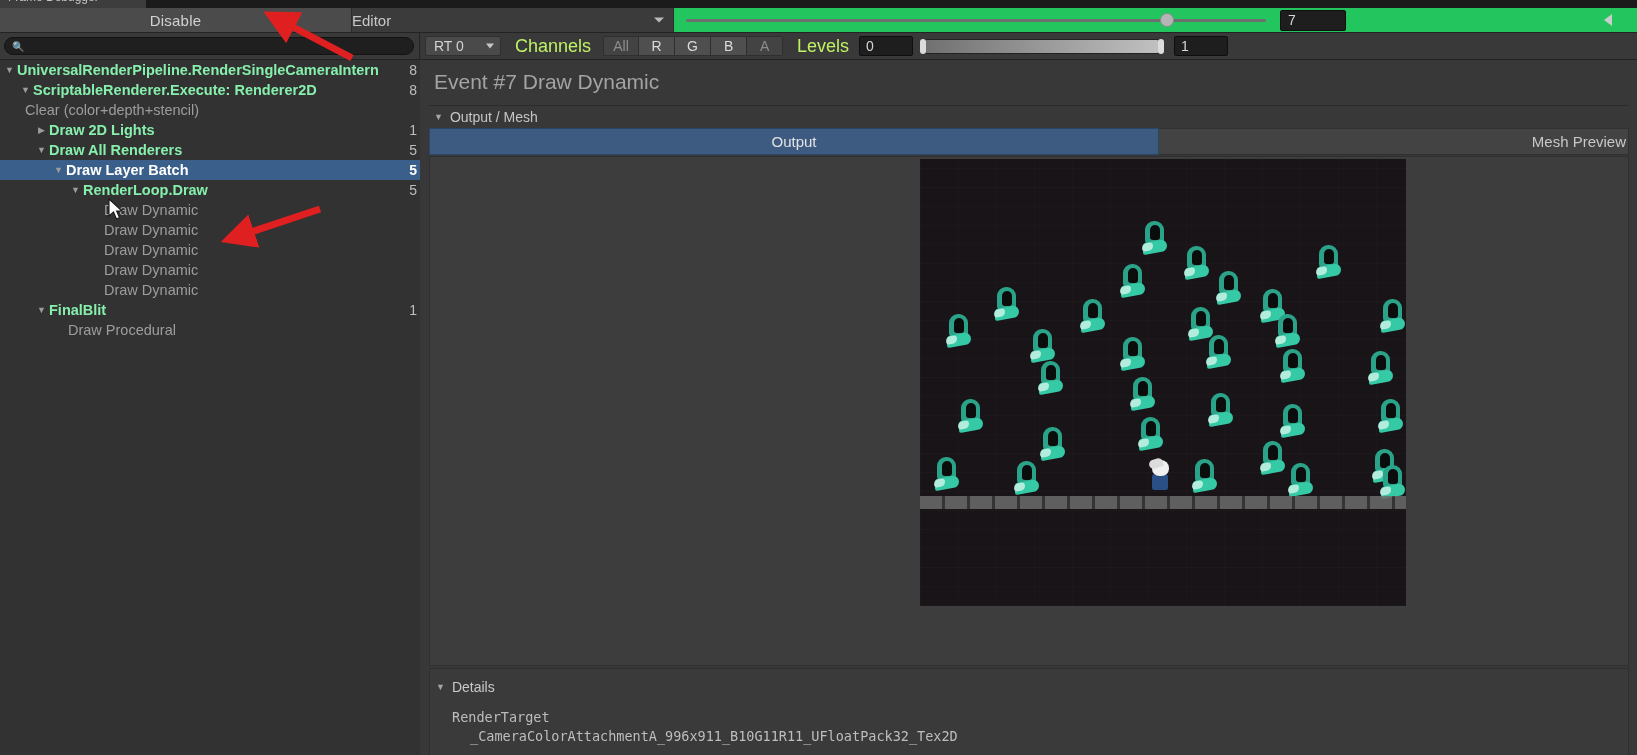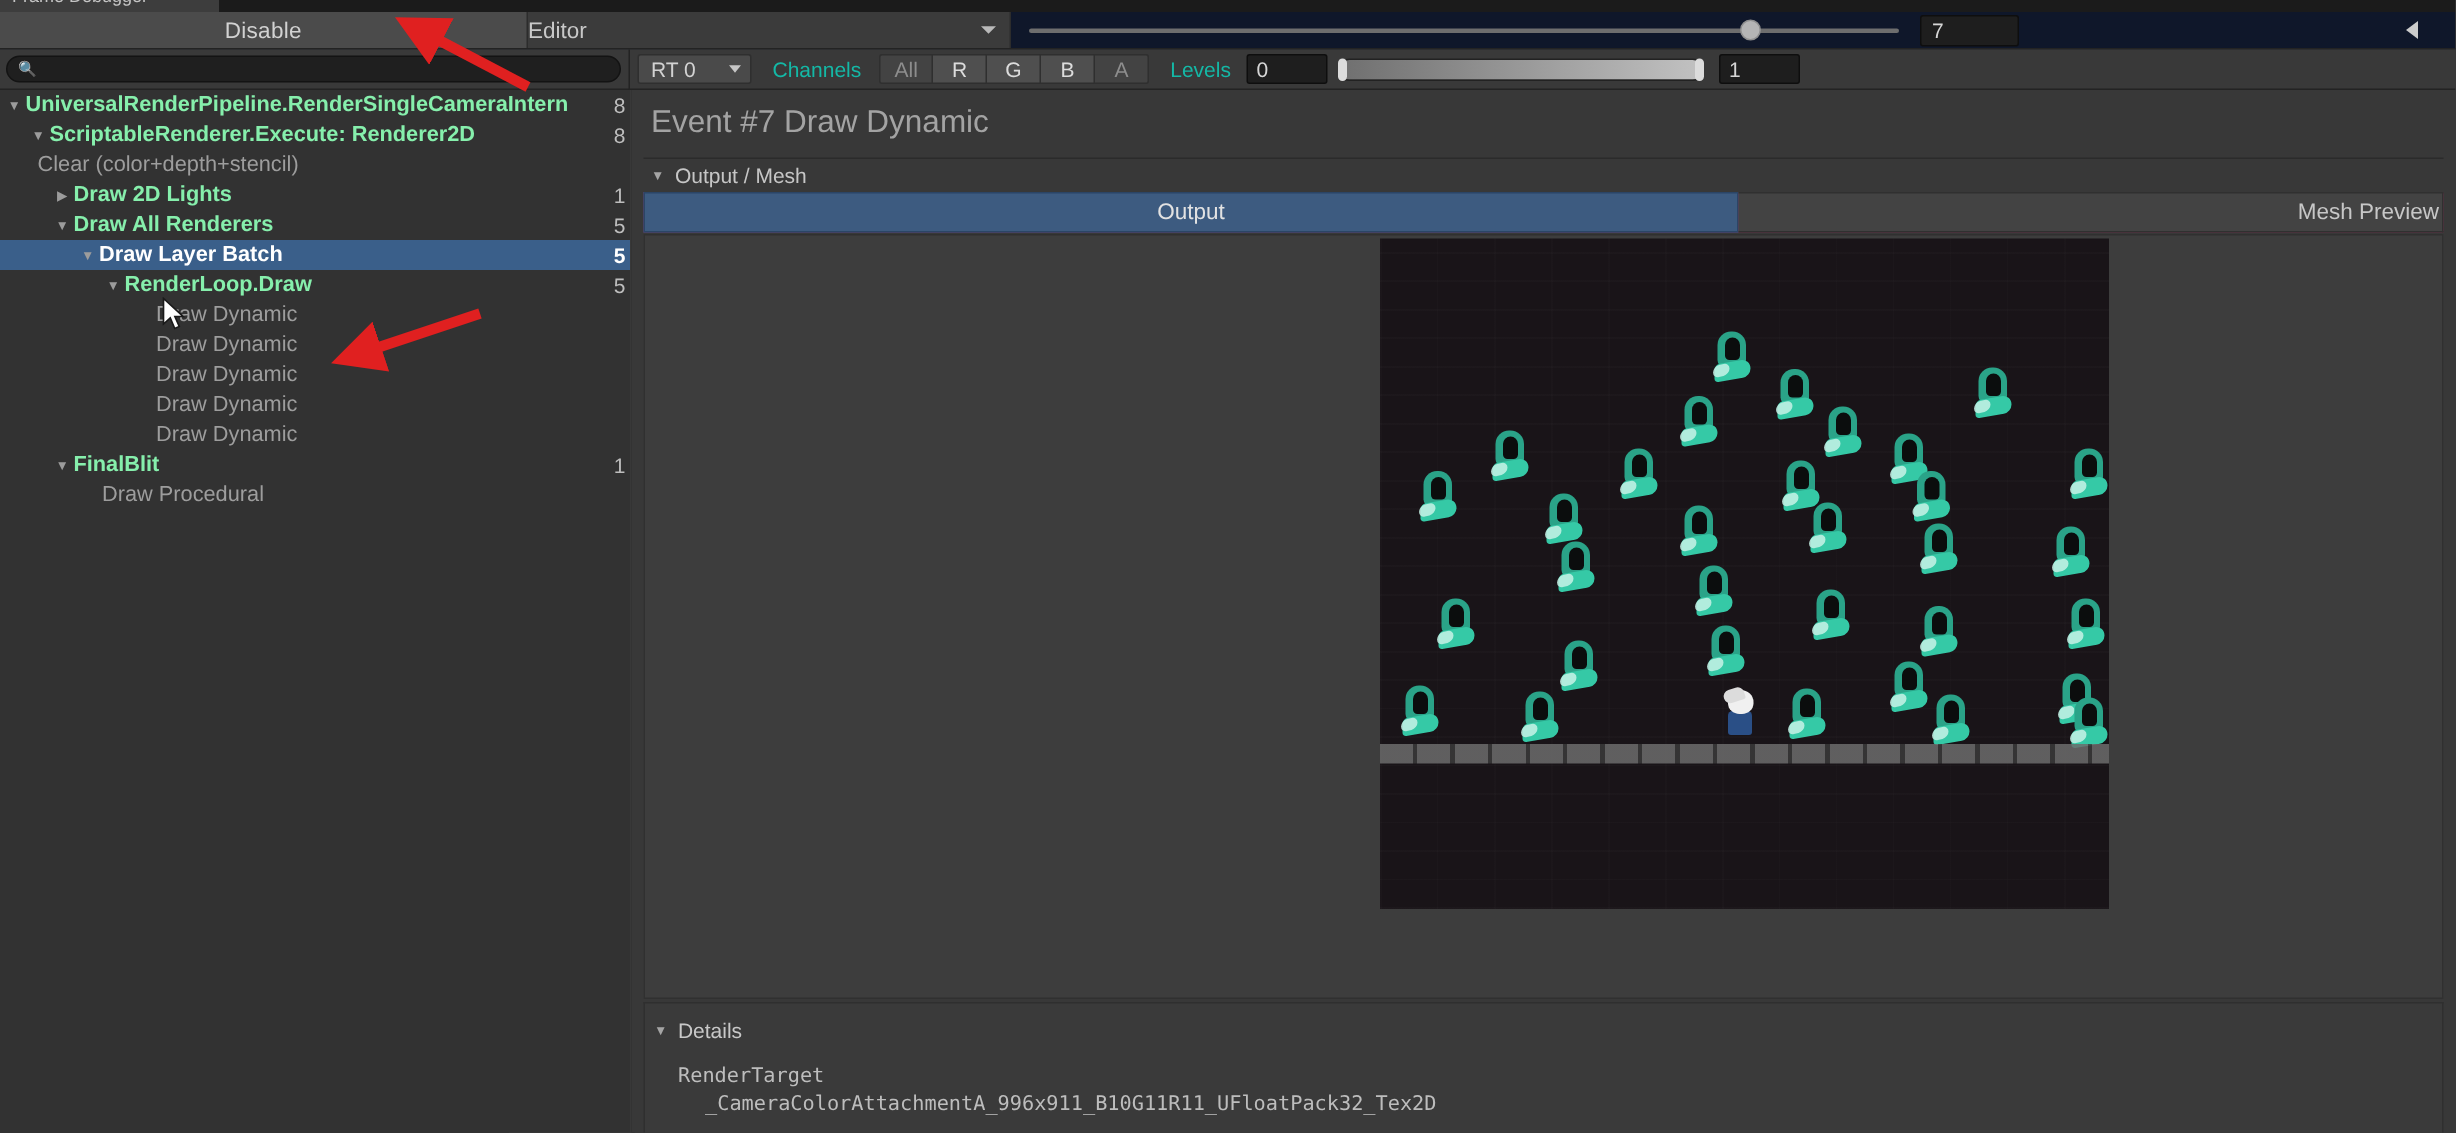--- a/index.html
+++ b/index.html
@@ -20,21 +20,21 @@
   .tab-active {
     position: absolute; left: 0; top: -14px; width: 146px; height: 22px;
     background: #3d3d3d; border-top-left-radius: 3px; border-top-right-radius: 3px;
     color: #c4c4c4; font-size: 12px; line-height: 22px; padding-left: 8px;
     white-space: nowrap; overflow: hidden;
   }
 
   
   .toolbar1 {
     position: absolute; left: 0; top: 8px; width: 1637px; height: 25px;
-    background: #0f172a; border-bottom: 1px solid #232323;
+    background: #22c55e; border-bottom: 1px solid #232323;
     display: flex; align-items: stretch;
   }
   .btn-disable {
     width: 352px; background: #4b4b4b;
     border-right: 1px solid #2c2c2c;
     color: #d2d2d2; font-size: 15px;
     display: flex; align-items: center; justify-content: center;
     letter-spacing: .2px;
   }
   .dd-editor {
@@ -95,21 +95,21 @@
   .dd-rt {
     width: 76px; height: 20px; background: #4a4a4a; border: 1px solid #2f2f2f;
     border-radius: 2px; color: #d2d2d2; font-size: 14px;
     display: flex; align-items: center; padding-left: 8px; position: relative;
   }
   .dd-rt .caret {
     position: absolute; right: 6px; top: 50%; transform: translateY(-50%);
     width: 0; height: 0; border-left: 4px solid transparent;
     border-right: 4px solid transparent; border-top: 5px solid #c6c6c6;
   }
-  .lbl { color: #14b8a6; font-size: 14px; margin-left: 14px; }
+  .lbl { color: #bef264; font-size: 18px; margin-left: 14px; }
   .chan-group { display: flex; margin-left: 12px; }
   .chan {
     width: 36px; height: 20px; border: 1px solid #2f2f2f; border-left: none;
     background: #434343; color: #8d8d8d; font-size: 14px;
     display: flex; align-items: center; justify-content: center;
   }
   .chan:first-child { border-left: 1px solid #2f2f2f; border-radius: 2px 0 0 2px; }
   .chan:last-child { border-radius: 0 2px 2px 0; }
   .chan.on { background: #4f4f4f; color: #dcdcdc; }
   .lvl-field {

